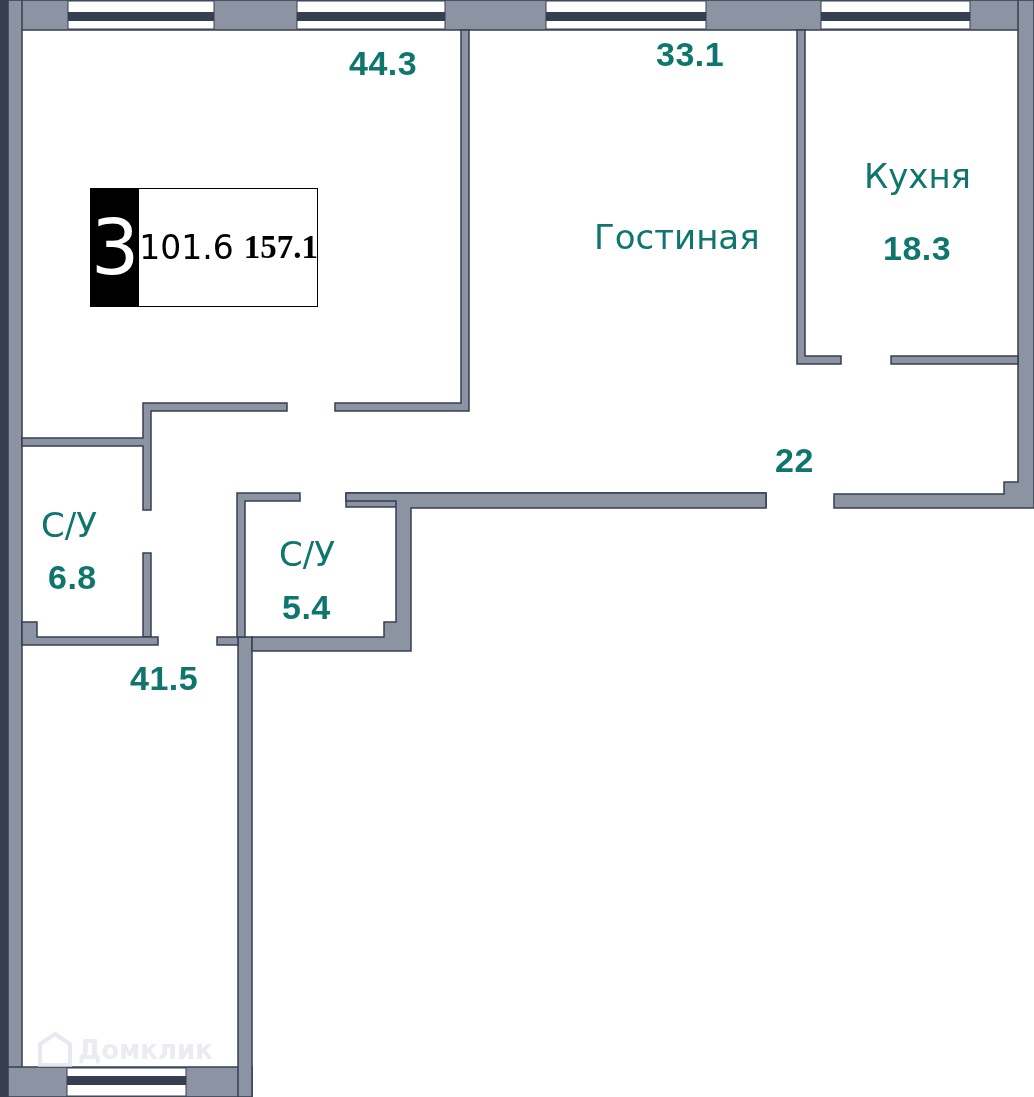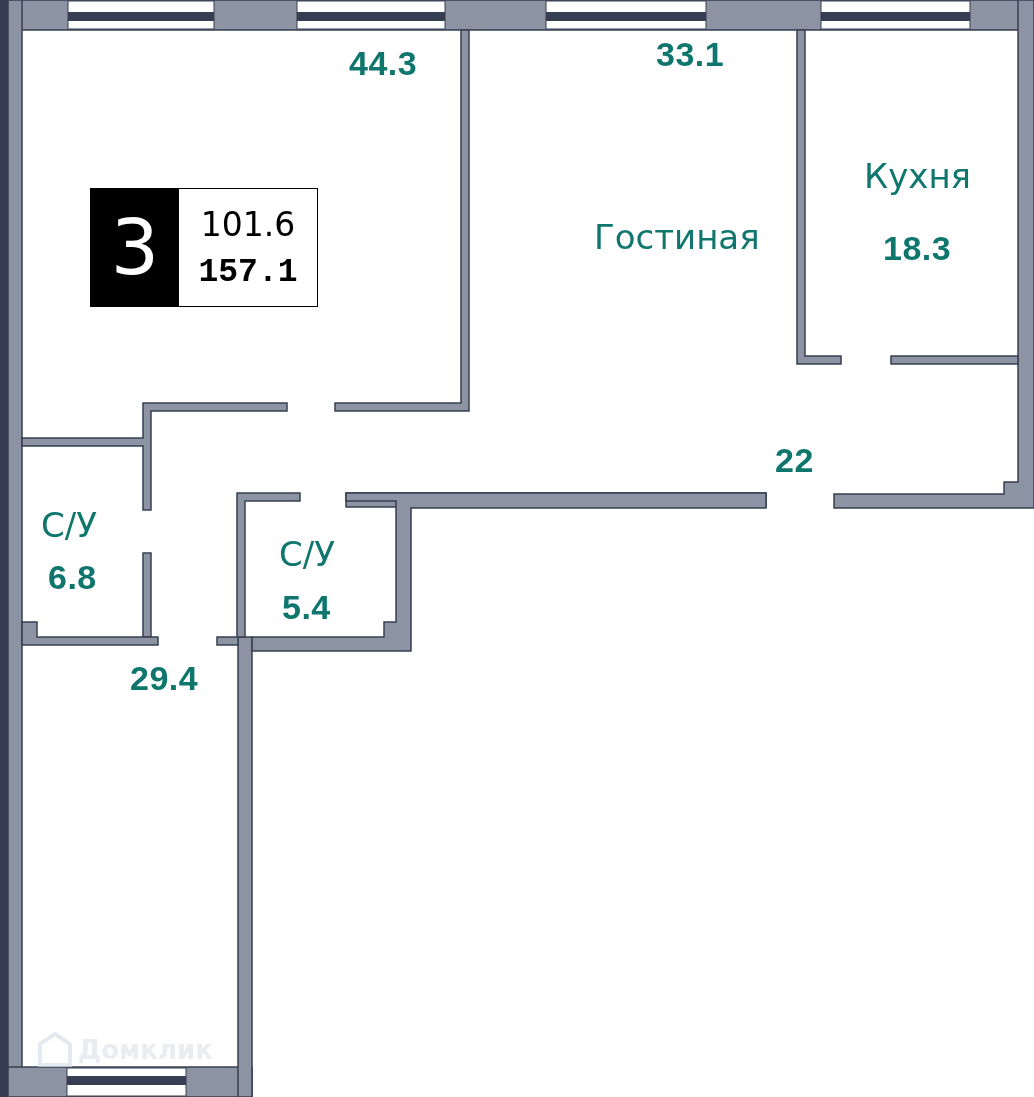--- a/index.html
+++ b/index.html
@@ -11,24 +11,24 @@
     .win-bg { fill: #ffffff; stroke: #363f52; stroke-width: 1; }
     .win-bar { fill: #363f52; }
     .lbl { position: absolute; color: #0f766e; white-space: nowrap; line-height: 1; }
     .area { font-weight: bold; font-size: 34px; letter-spacing: 0.5px; }
     .name { font-size: 34px; font-family: "DejaVu Sans", sans-serif; }
     .badge { position: absolute; left: 90px; top: 188px; width: 226px; height: 117px;
              border: 1px solid #000; background: #fff; display: flex; }
     .badge .rooms { width: 88px; height: 100%; background: #000; color: #fff;
                     font-size: 76px; font-family: "DejaVu Sans", sans-serif;
                     display: flex; align-items: center; justify-content: center; }
-    .badge .nums { flex: 1; display: flex; flex-direction: column; justify-content: center;
+    .badge .nums { flex: 1; display: flex; flex-direction: row; justify-content: center;
                    align-items: center; gap: 10px; }
     .badge .living { font-size: 33px; font-family: "DejaVu Sans", sans-serif; }
-    .badge .total { font-size: 33px; font-weight: bold; font-family: Liberation Mono, monospace; }
+    .badge .total { font-size: 33px; font-weight: bold; font-family: Liberation Serif, serif; }
     .watermark { position: absolute; left: 38px; top: 1032px; color: rgba(220,224,232,0.6);
                  font-size: 26px; font-weight: bold; font-family: "DejaVu Sans", sans-serif;
                  display: flex; align-items: center; gap: 6px; }
   </style>
 </head>
 <body>
 
 <svg id="plan" width="1034" height="1097" viewBox="0 0 1034 1097">
 
   <rect class="outer-band" x="0" y="0" width="8" height="1097"></rect>
@@ -84,21 +84,21 @@
 <div class="lbl area" style="left:349px; top:46px;">44.3</div>
 <div class="lbl area" style="left:656px; top:37px;text-align:right;">33.1</div>
 <div class="lbl name" style="left:594px; top:220px;">Гостиная</div>
 <div class="lbl name" style="left:864px; top:159px;">Кухня</div>
 <div class="lbl area" style="left:883px; top:231px;">18.3</div>
 <div class="lbl area" style="left:775px; top:421px;margin-top:22px;">22</div>
 <div class="lbl name" style="left:41px; top:508px;">С/У</div>
 <div class="lbl area" style="left:48px; top:560px;">6.8</div>
 <div class="lbl name" style="left:279px; top:537px;">С/У</div>
 <div class="lbl area" style="left:282px; top:590px;">5.4</div>
-<div class="lbl area" style="left:130px; top:661px;">29.4</div>
+<div class="lbl area" style="left:130px; top:661px;">41.5</div>
 
 <div class="badge">
   <div class="rooms">3</div>
   <div class="nums">
     <div class="living">101.6</div>
     <div class="total">157.1</div>
   </div>
 </div>
 
 <div class="watermark">

